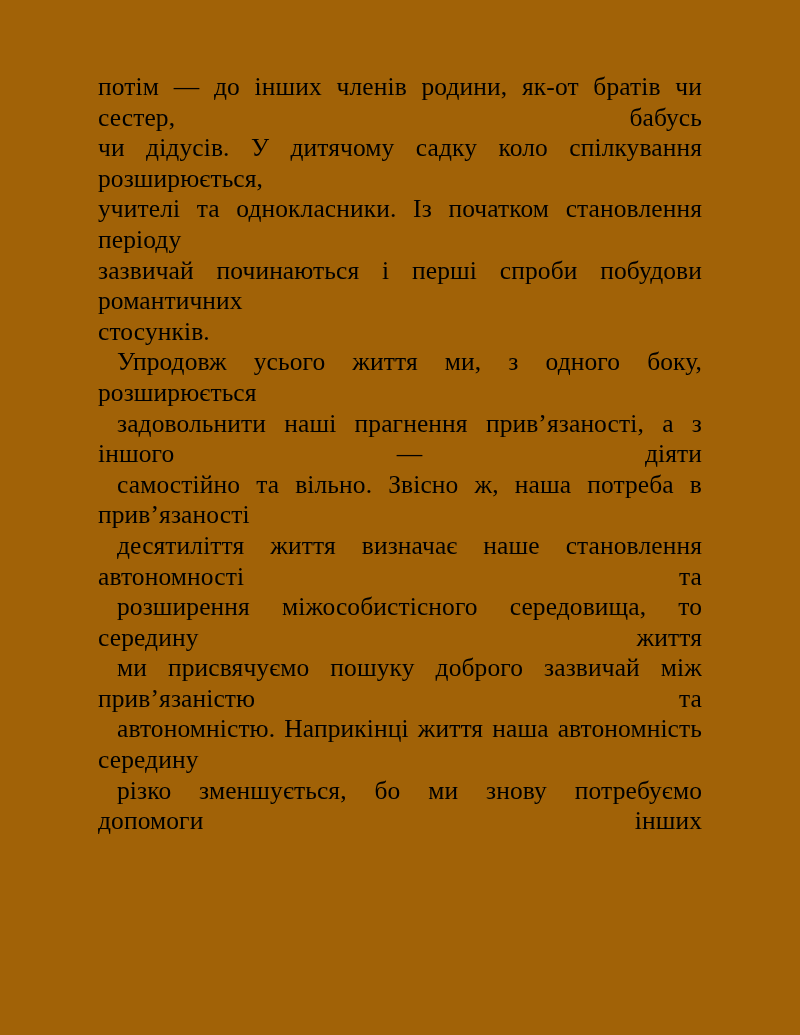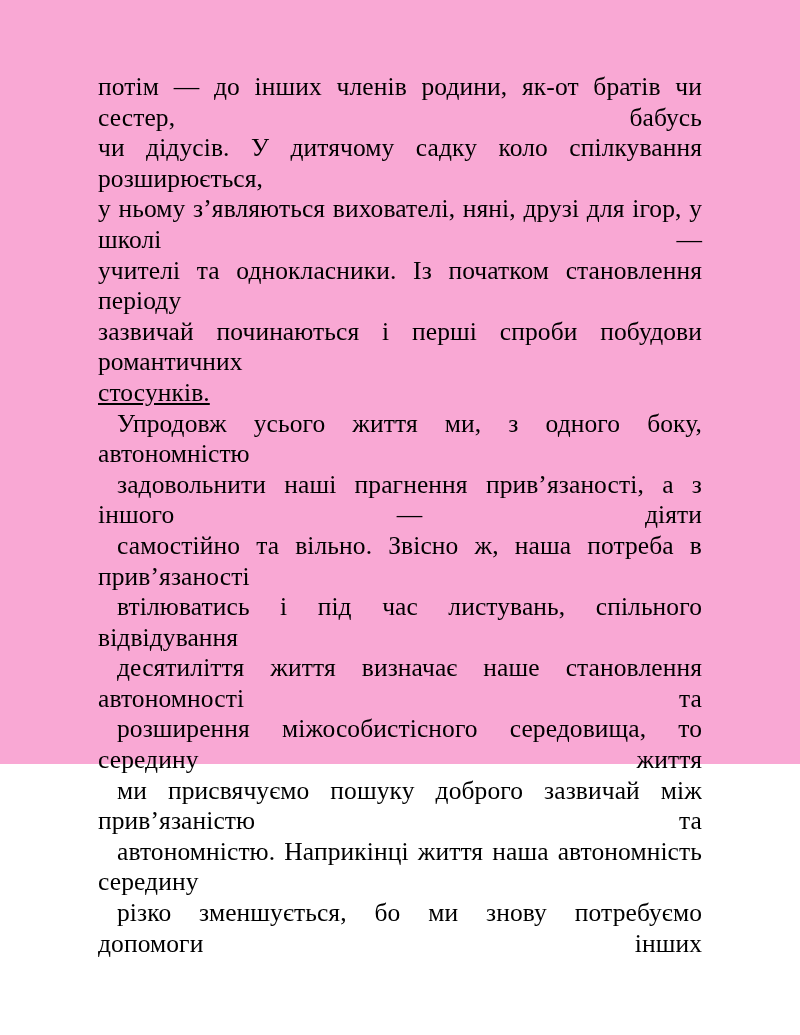--- a/index.html
+++ b/index.html
@@ -11,22 +11,22 @@
     width: 800px;
     height: 1035px;
     background: #ffffff;
     font-family: "Liberation Serif", "DejaVu Serif", serif;
     color: #000000;
     overflow: hidden;
   }
   .page {
     position: relative;
     width: 800px;
-    height: 764px;
-    background: #f9a8d4;
+    height: 1035px;
+    background: #a16207;
     box-sizing: border-box;
   }
   .text-column {
     position: absolute;
     left: 98px;
     top: 72px;
     width: 604px;
   }
   .para {
     margin: 0;
@@ -47,51 +47,48 @@
   .para .line {
     display: block;
   }
   .para .line.justified {
     text-align: justify;
     text-align-last: justify;
   }
   .para .line.last {
     text-align: right;
     text-align-last: left;
-    text-decoration: underline;
   }
   .blank-zone {
     position: absolute;
     left: 0;
     top: 640px;
     width: 800px;
     height: 395px;
   }
 </style>
 </head>
 <body>
 
 <div class="page">
 
   <div class="text-column">
 
     <p class="para" id="paragraph-1">
       <span class="line justified">потім — до інших членів родини, як-от братів чи сестер, бабусь</span>
       <span class="line justified">чи дідусів. У дитячому садку коло спілкування розширюється,</span>
-      <span class="line justified">у ньому з’являються вихователі, няні, друзі для ігор, у школі —</span>
       <span class="line justified">учителі та однокласники. Із початком становлення періоду</span>
       <span class="line justified">зазвичай починаються і перші спроби побудови романтичних</span>
       <span class="line last">стосунків.</span>
     </p>
 
     <p class="para indent" id="paragraph-2">
-      <span class="line justified" style="text-indent:19px">Упродовж усього життя ми, з одного боку, автономністю</span>
+      <span class="line justified" style="text-indent:19px">Упродовж усього життя ми, з одного боку, розширюється</span>
       <span class="line justified">задовольнити наші прагнення прив’язаності, а з іншого — діяти</span>
       <span class="line justified">самостійно та вільно. Звісно ж, наша потреба в прив’язаності</span>
-      <span class="line justified">втілюватись і під час листувань, спільного відвідування</span>
       <span class="line justified">десятиліття життя визначає наше становлення автономності та</span>
       <span class="line justified">розширення міжособистісного середовища, то середину життя</span>
       <span class="line justified">ми присвячуємо пошуку доброго зазвичай між прив’язаністю та</span>
       <span class="line justified">автономністю. Наприкінці життя наша автономність середину</span>
       <span class="line justified">різко зменшується, бо ми знову потребуємо допомоги інших</span>
 
     </p>
 
   </div>
 

